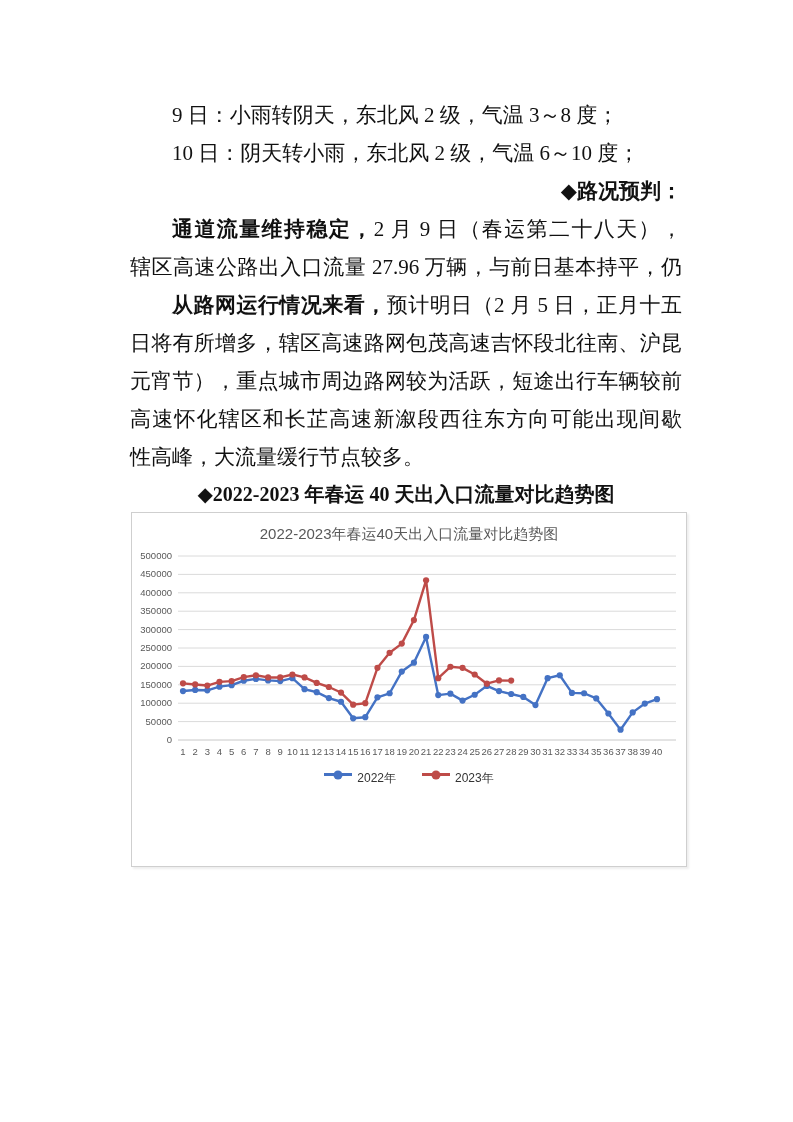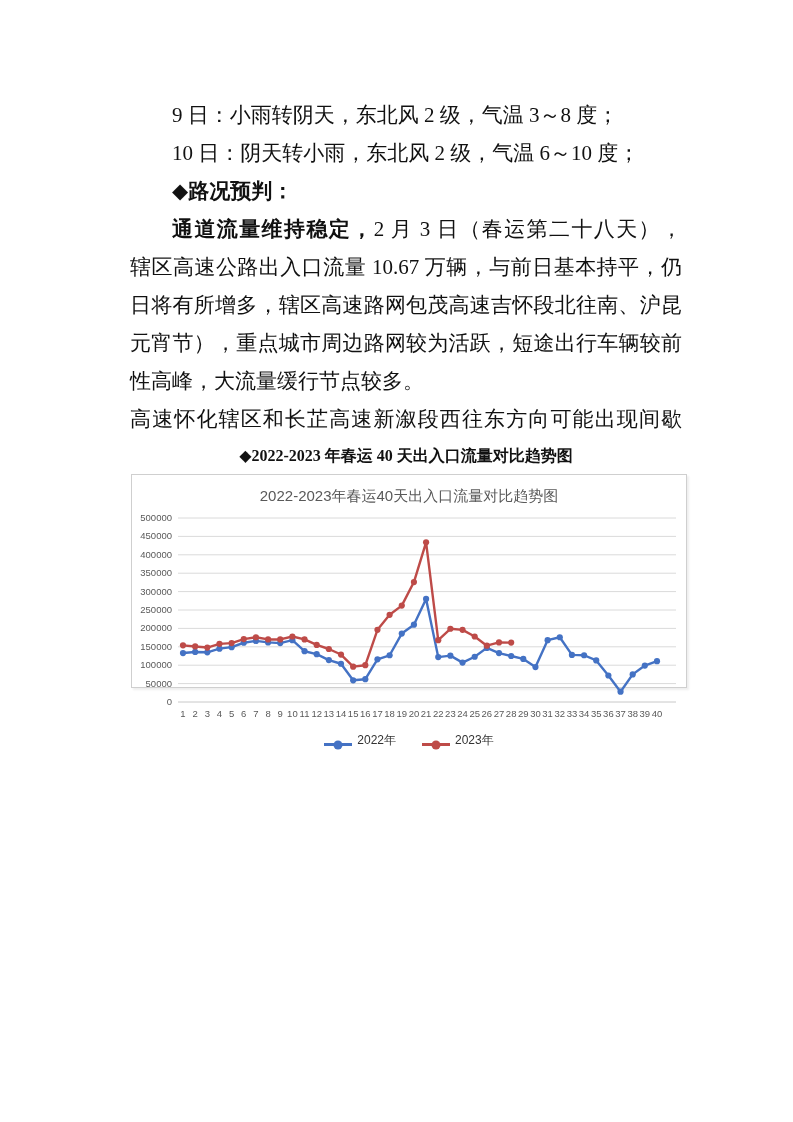--- a/index.html
+++ b/index.html
@@ -15,31 +15,31 @@
   .content{
     padding:96px 121px 0 120px;
   }
   .line{
     height:38px;line-height:38px;
     font-size:21px;
     white-space:nowrap;
   }
   .indent{ text-indent:2em; }
   .j{ white-space:normal; text-align:justify; text-align-last:justify; }
-  .bold{ font-weight:bold; }
+  .bold{ font-weight:bold;text-align:right; }
   .chart-heading{
     height:36px;line-height:36px;
-    font-size:16px;font-weight:bold;
+    font-size:20px;font-weight:bold;
     text-align:center;
     white-space:nowrap;
   }
   
   .chart-box{
     box-sizing:border-box;
-    width:556px;height:214px;
+    width:556px;height:355px;
     margin-left:1px;
     border:1px solid #cfcfcf;
     box-shadow:2px 2px 2px rgba(0,0,0,0.07);
     background:#fff;
     font-family:"Liberation Sans","DejaVu Sans",sans-serif;
   }
   .chart-title{
     height:30px;
     padding-top:12px;
     box-sizing:border-box;
@@ -51,44 +51,45 @@
   .chart-svg{ display:block; }
   .chart-svg text{
     font-family:"Liberation Sans","DejaVu Sans",sans-serif;
     font-size:9.5px;
     fill:#595959;
   }
   .legend{
     display:flex;justify-content:center;align-items:center;gap:26px;
     margin-top:2px;
   }
-  .legend-item{ display:flex;align-items:flex-end;gap:5px; }
+  .legend-item{ display:flex;align-items:flex-start;gap:5px; }
   .sw{ position:relative;width:28px;height:9px; }
   .sw-line{ position:absolute;left:0;right:0;top:3px;height:3px; }
   .sw-dot{ position:absolute;left:50%;top:50%;width:9px;height:9px;border-radius:50%;transform:translate(-50%,-50%); }
   .legend-label{ font-size:12px;color:#333; }
 </style>
 </head>
 <body>
 
 <div class="page">
   <div class="content">
 
     <div class="line indent">9 日：小雨转阴天，东北风 2 级，气温 3～8 度；</div>
     <div class="line indent">10 日：阴天转小雨，东北风 2 级，气温 6～10 度；</div>
 
     <div class="line indent bold">◆路况预判：</div>
 
-    <div class="line indent j"><span class="bold">通道流量维持稳定，</span><span>2 月 3 日（春运第二十八天），</span></div>
-    <div class="line j">辖区高速公路出入口流量 10.67 万辆，与前日基本持平，仍</div>
-
+    <div class="line indent j"><span class="bold">通道流量维持稳定，</span><span>2 月 9 日（春运第二十八天），</span></div>
+    <div class="line j">辖区高速公路出入口流量 27.96 万辆，与前日基本持平，仍</div>
+
+    <div class="line indent j"><span class="bold">从路网运行情况来看，</span><span>预计明日（2 月 5 日，正月十五</span></div>
     <div class="line j">日将有所增多，辖区高速路网包茂高速吉怀段北往南、沪昆</div>
     <div class="line j">元宵节），重点城市周边路网较为活跃，短途出行车辆较前</div>
+    <div class="line j">高速怀化辖区和长芷高速新溆段西往东方向可能出现间歇</div>
     <div class="line">性高峰，大流量缓行节点较多。</div>
-    <div class="line j">高速怀化辖区和长芷高速新溆段西往东方向可能出现间歇</div>
 
     <div class="chart-heading">◆2022-2023 年春运 40 天出入口流量对比趋势图</div>
 
     <div class="chart-box">
       <div class="chart-title">2022-2023年春运40天出入口流量对比趋势图</div>
       <svg class="chart-svg" width="554" height="225" viewBox="0 0 554 225">
           <line x1="46" y1="197" x2="544" y2="197" stroke="#c8c8c8" stroke-width="1"></line>
           <text x="40" y="200" text-anchor="end">0</text>
           <line x1="46" y1="178.6" x2="544" y2="178.6" stroke="#dadada" stroke-width="1"></line>
           <text x="40" y="181.6" text-anchor="end">50000</text>

